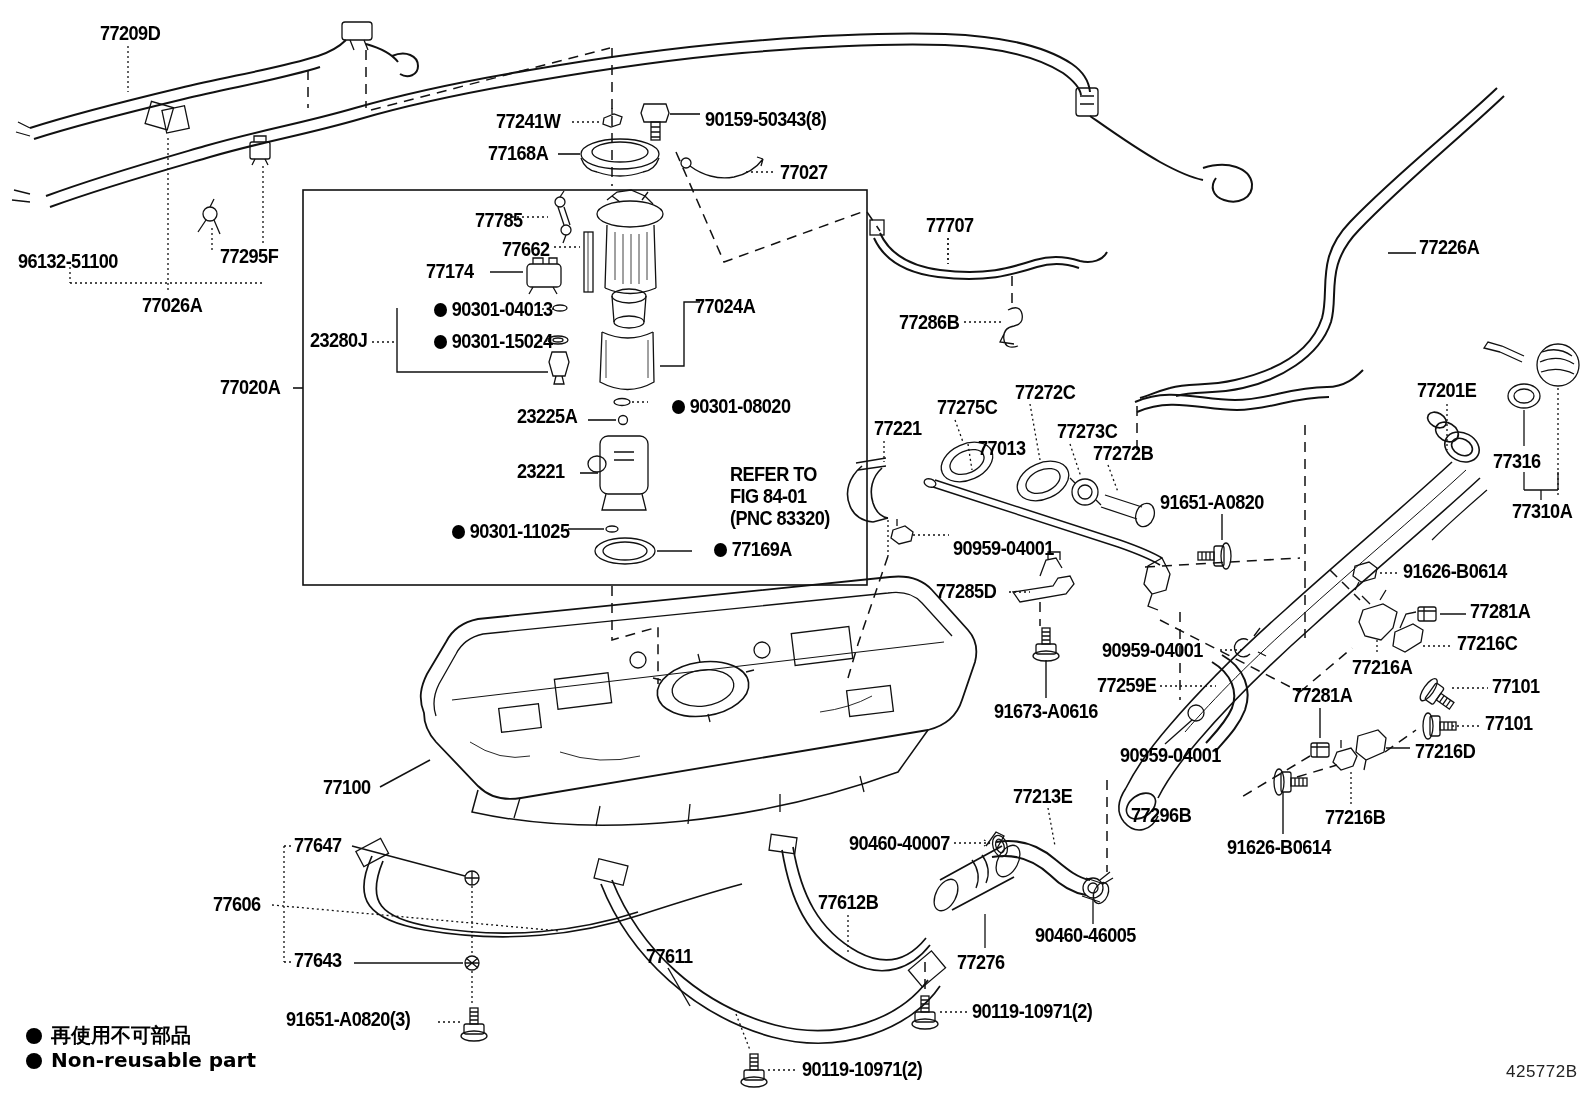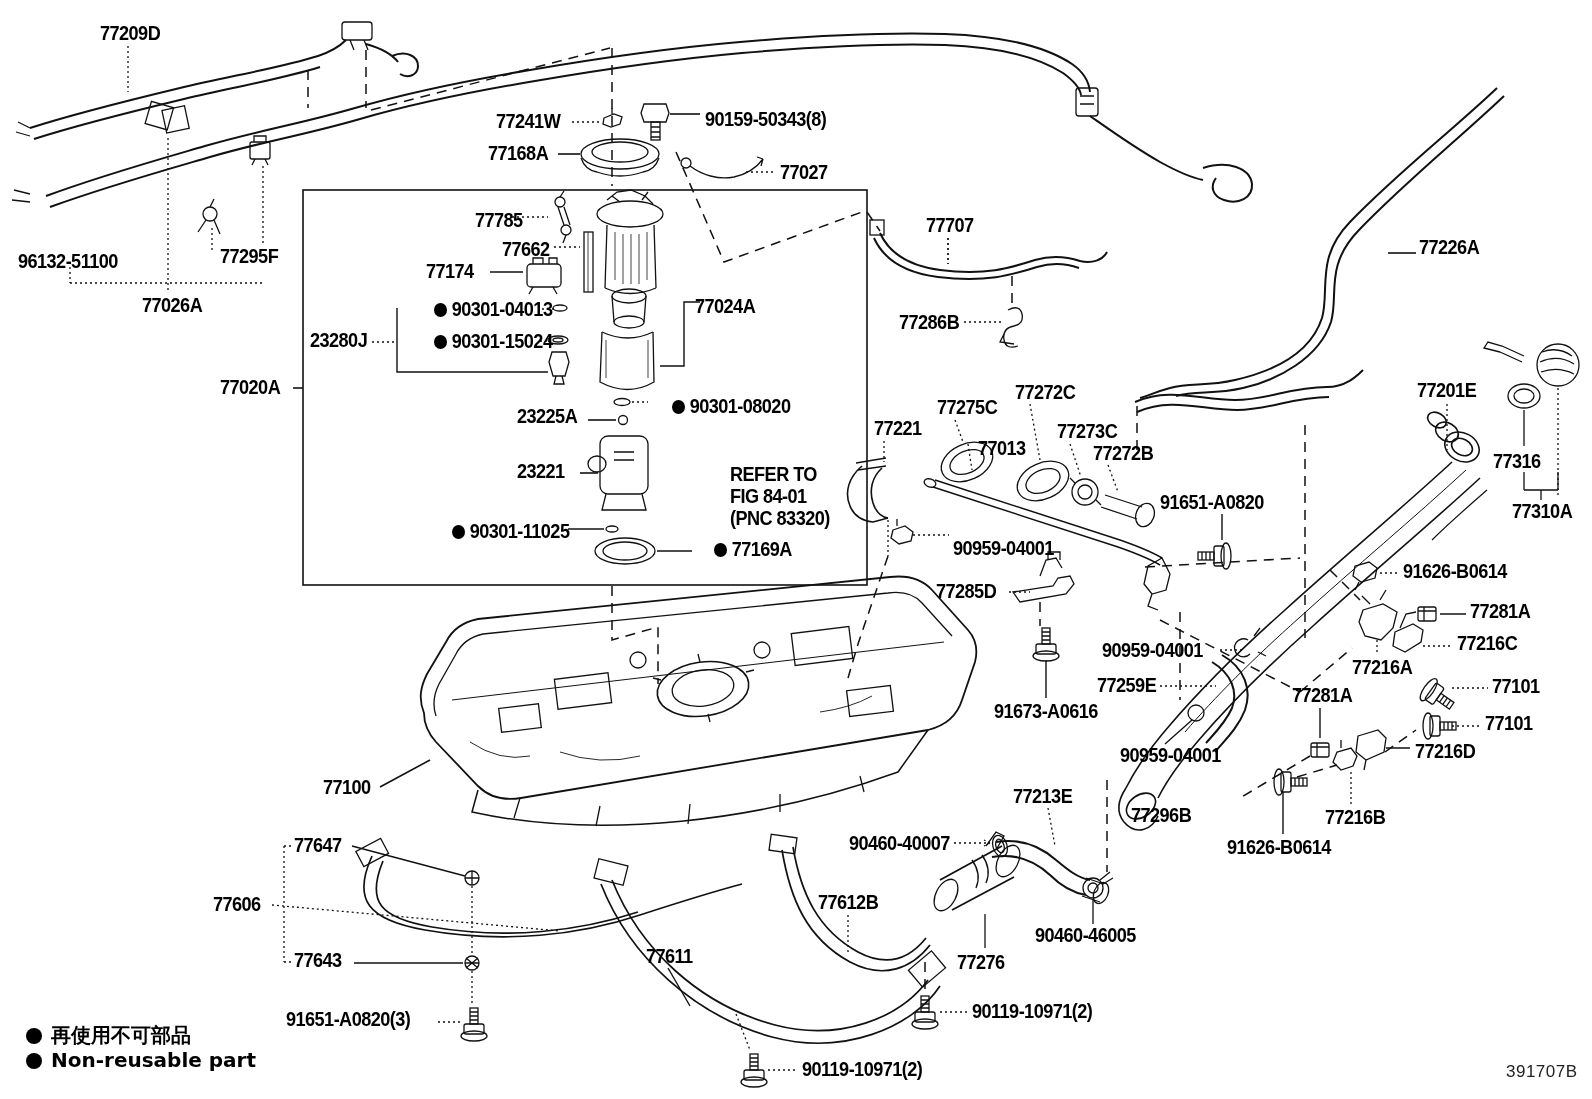--- a/index.html
+++ b/index.html
@@ -430,15 +430,15 @@
       <div class="lbl" style="left: 972px; top: 1002px;">90119-10971(2)</div>
       <div class="lbl" style="left: 802px; top: 1060px;">90119-10971(2)</div>
     </div>
 
 <div class="legend-row" style="top:1022px">
   <span class="dot"></span><span>再使用不可部品</span>
 </div>
 <div class="legend-row" style="top:1048px">
   <span class="dot"></span><span>Non-reusable part</span>
 </div>
-<div id="code">391707B</div>
+<div id="code">425772B</div>
 
 </div>
 
 </body></html>

